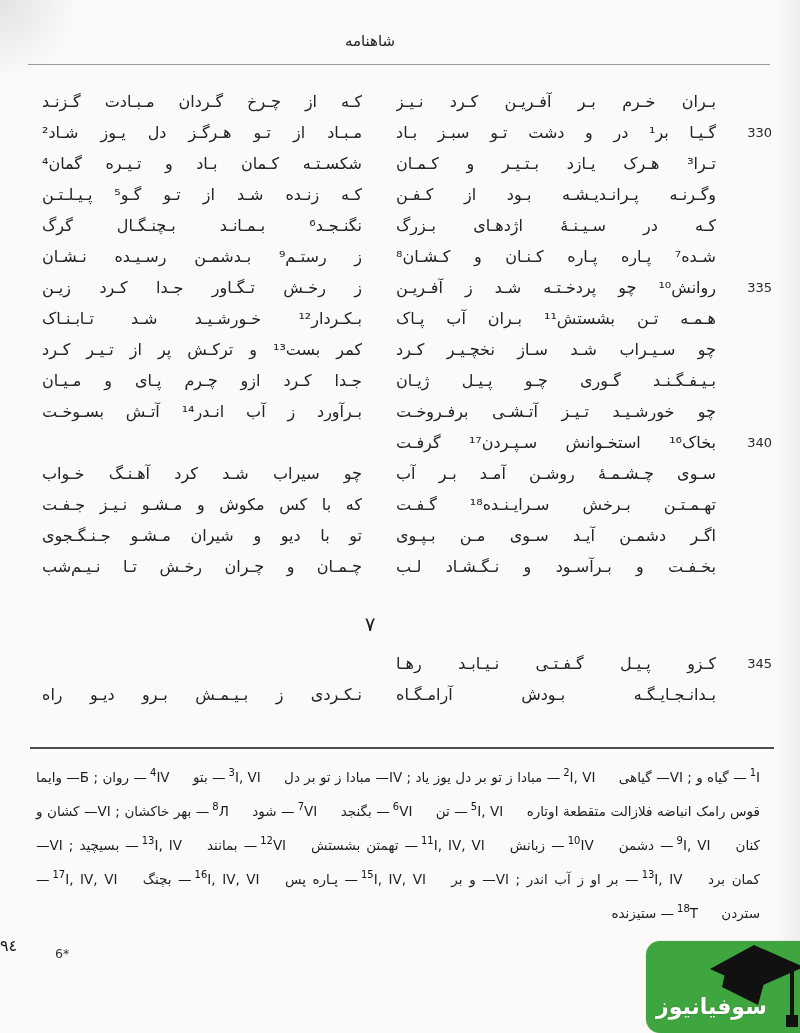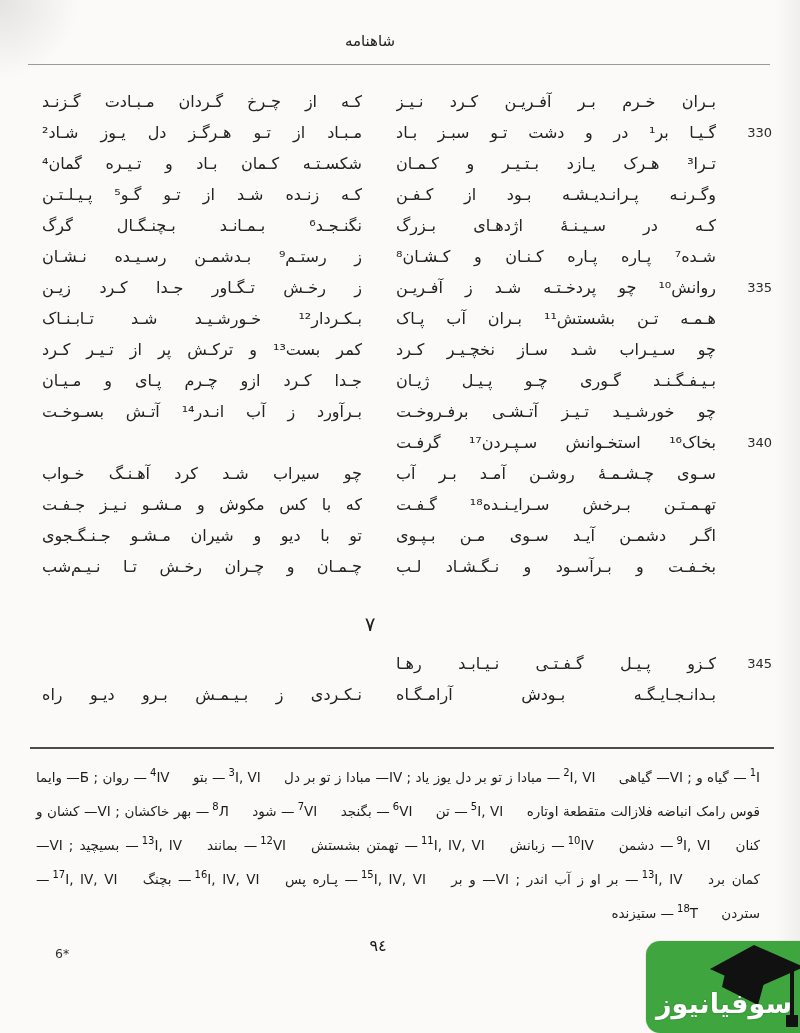--- a/index.html
+++ b/index.html
@@ -58,36 +58,36 @@
   }
   .footnotes{
     position:absolute;top:758px;right:40px;left:36px;
     direction:rtl;text-align:justify;
     font-size:13.5px;line-height:29.5px;color:#1e1e1e;
   }
   .fn{margin-inline-end:1.4em;white-space:normal;}
   .fn sup{font-size:10px;color:#111;margin-inline-end:3px;}
   .page-num{
     position:absolute;top:936px;left:0;right:44px;
-    text-align:center;font-size:16px;color:#141414;
+    text-align:left;font-size:16px;color:#141414;
   }
   .sig-mark{
     position:absolute;top:946px;left:55px;
     font-size:12.5px;color:#333;direction:ltr;
   }
   .watermark{
     position:absolute;right:-14px;bottom:0px;
     width:168px;height:92px;
     border-radius:14px;
     box-shadow:0 0 0 1px rgba(0,0,0,.06);
   }
   .watermark svg{position:absolute;right:8px;top:2px;}
   .watermark-text{
     position:absolute;left:10px;bottom:14px;
-    font-size:27px;font-weight:700;color:#ffffff;
+    font-size:22px;font-weight:700;color:#ffffff;
     direction:rtl;letter-spacing:0px;
     text-shadow:0 0 2px rgba(0,0,0,.25);
   }
 </style>
 </head>
 <body>
 
 <div class="page">
 
   <div class="header-title">شاهنامه</div>

